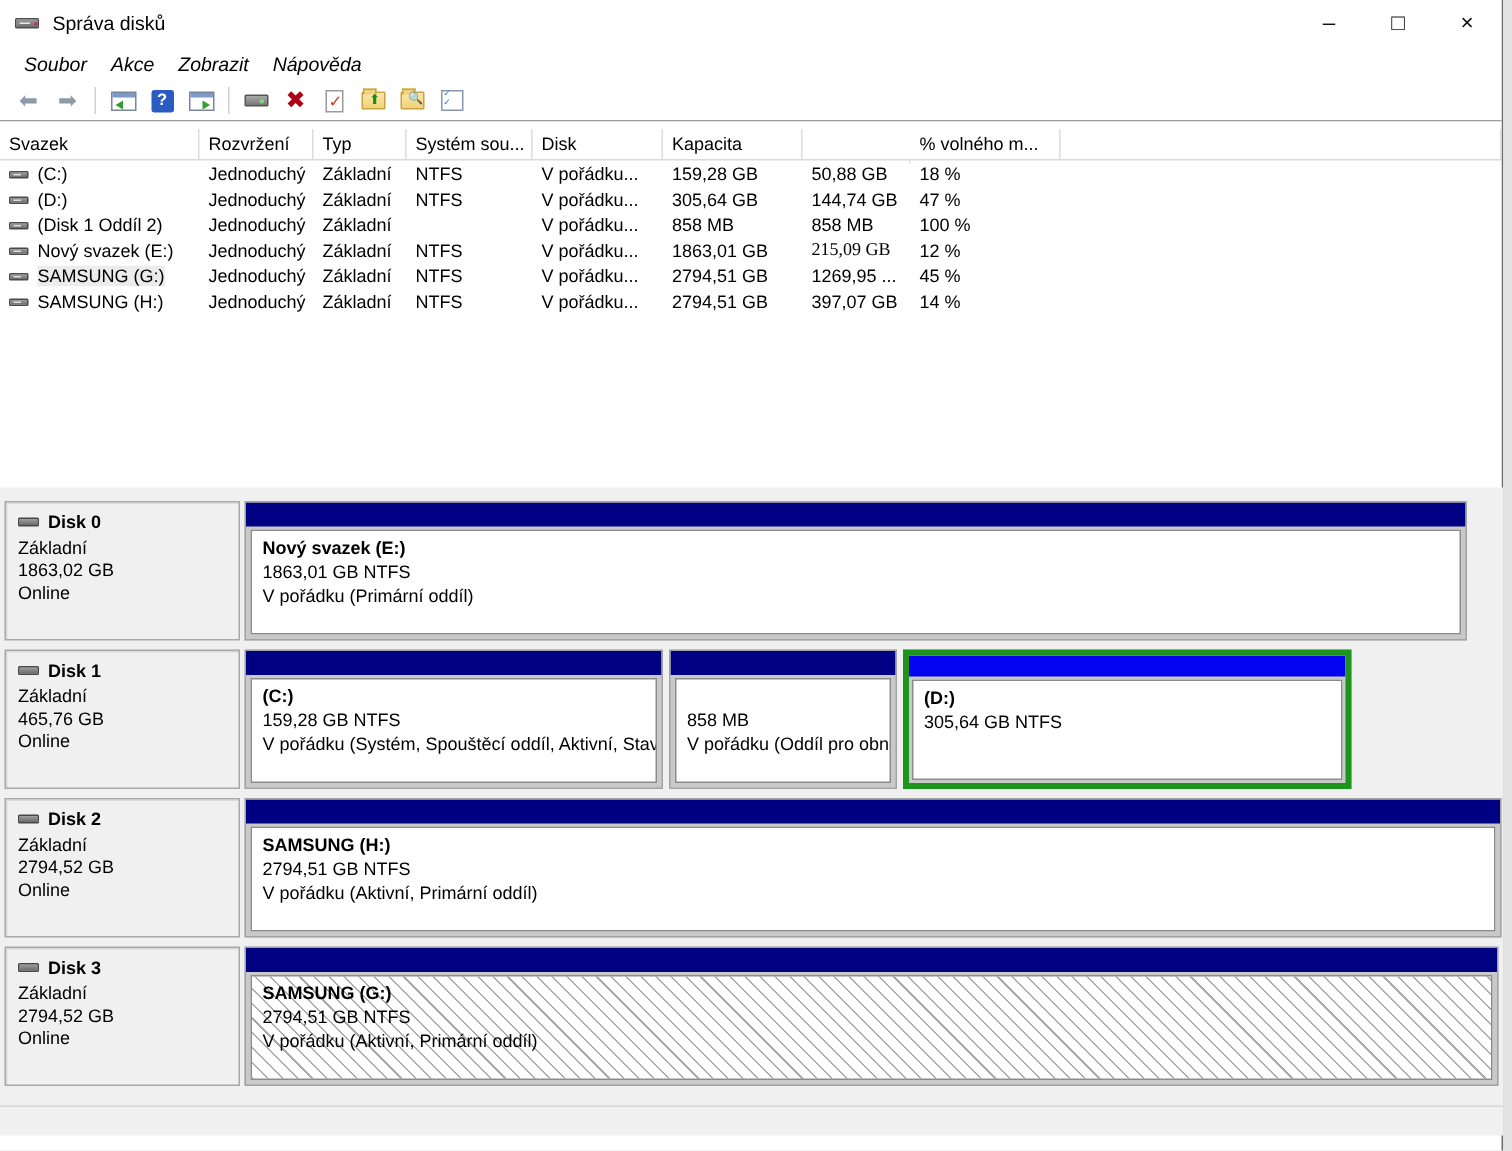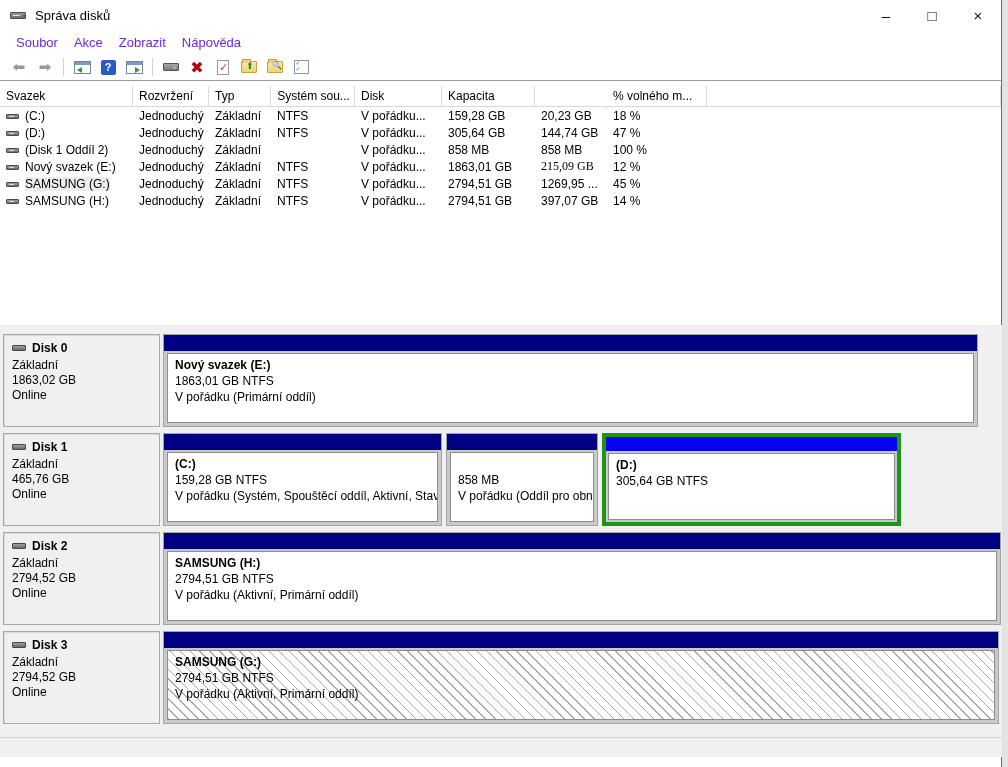--- a/index.html
+++ b/index.html
@@ -11,21 +11,21 @@
   .app-icon { width:17px; height:13px; margin-left:10px; position:relative; }
   .app-icon .drive { position:absolute; left:0; top:3px; width:16px; height:7px; background:linear-gradient(#9a9a9a,#6f6f6f); border:1px solid #4d4d4d; border-radius:1px; }
   .app-icon .slot { position:absolute; left:3px; top:6px; width:7px; height:1px; background:#e8e8e8; }
   .app-icon .led { position:absolute; right:2px; top:6px; width:2px; height:2px; background:#c92a2a; }
   .title-text { font-size:13px; color:#000; margin-left:8px; }
   .win-controls { margin-left:auto; display:flex; height:100%; }
   .win-btn { width:46px; height:30px; display:flex; align-items:center; justify-content:center; font-size:15px; color:#111; cursor:default; }
 
   
   .menubar { height:24px; display:flex; align-items:center; padding-left:8px; background:#fff; font-size:13px; }
-  .menu-item { padding:3px 8px; color:#6d28d9; }
+  .menu-item { padding:3px 8px; color:#000000;font-style:italic; }
 
   
   .toolbar { height:27px; display:flex; align-items:center; padding-left:6px; background:#fff; border-bottom:1px solid #9c9c9c; }
   .tb-sep { width:1px; height:18px; background:#d0d0d0; margin:0 5px; }
   .tb-btn { width:26px; height:22px; display:flex; align-items:center; justify-content:center; position:relative; }
   .arrow { font-size:15px; color:#8e9aa6; font-family:"DejaVu Sans",sans-serif; }
   .miniwin { width:17px; height:13px; border:1px solid #7a869b; background:#fff; position:relative; }
   .miniwin .cap { position:absolute; top:0; left:0; right:0; height:3px; background:#7b9ac9; }
   .miniwin .tri-l { position:absolute; left:2px; top:5px; width:0; height:0; border-top:3px solid transparent; border-bottom:3px solid transparent; border-right:5px solid #2e9e2e; }
   .miniwin .tri-r { position:absolute; right:2px; top:5px; width:0; height:0; border-top:3px solid transparent; border-bottom:3px solid transparent; border-left:5px solid #2e9e2e; }
@@ -142,36 +142,36 @@
       <div class="tb-btn">
         <span class="list-ic"></span>
       </div>
     </div>
 
   <div class="list-pane">
     <div class="vheader" id="vheader">
         <div class="vh-cell" style="width: 133px;">Svazek</div>
         <div class="vh-cell" style="width: 76px;">Rozvržení</div>
         <div class="vh-cell" style="width: 62px;">Typ</div>
-        <div class="vh-cell" style="width: 84px; text-align: center;">Systém sou...</div>
+        <div class="vh-cell" style="width: 84px;">Systém sou...</div>
         <div class="vh-cell" style="width: 87px;">Disk</div>
         <div class="vh-cell" style="width: 93px;">Kapacita</div>
         <div class="vh-cell" style="width: 72px; margin-top: 20px;">Volné m...</div>
         <div class="vh-cell" style="width: 100px;">% volného m...</div>
         <div class="vh-cell" style="flex: 1 1 0%;"></div>
       </div>
     <div id="vrows">
         <div class="vrow">
           <div class="v-cell" style="width: 133px;"><span class="vol-ic"></span><span class="name-label">(C:)</span></div>
           <div class="v-cell" style="width: 76px;">Jednoduchý</div>
           <div class="v-cell" style="width: 62px;">Základní</div>
           <div class="v-cell" style="width: 84px;">NTFS</div>
           <div class="v-cell" style="width: 87px;">V pořádku...</div>
           <div class="v-cell" style="width: 93px;">159,28 GB</div>
-          <div class="v-cell" style="width: 72px;">20,23 GB</div>
+          <div class="v-cell" style="width: 72px;">50,88 GB</div>
           <div class="v-cell" style="width: 100px;">18 %</div>
         </div>
         <div class="vrow">
           <div class="v-cell" style="width: 133px;"><span class="vol-ic"></span><span class="name-label">(D:)</span></div>
           <div class="v-cell" style="width: 76px;">Jednoduchý</div>
           <div class="v-cell" style="width: 62px;">Základní</div>
           <div class="v-cell" style="width: 84px;">NTFS</div>
           <div class="v-cell" style="width: 87px;">V pořádku...</div>
           <div class="v-cell" style="width: 93px;">305,64 GB</div>
           <div class="v-cell" style="width: 72px;">144,74 GB</div>

